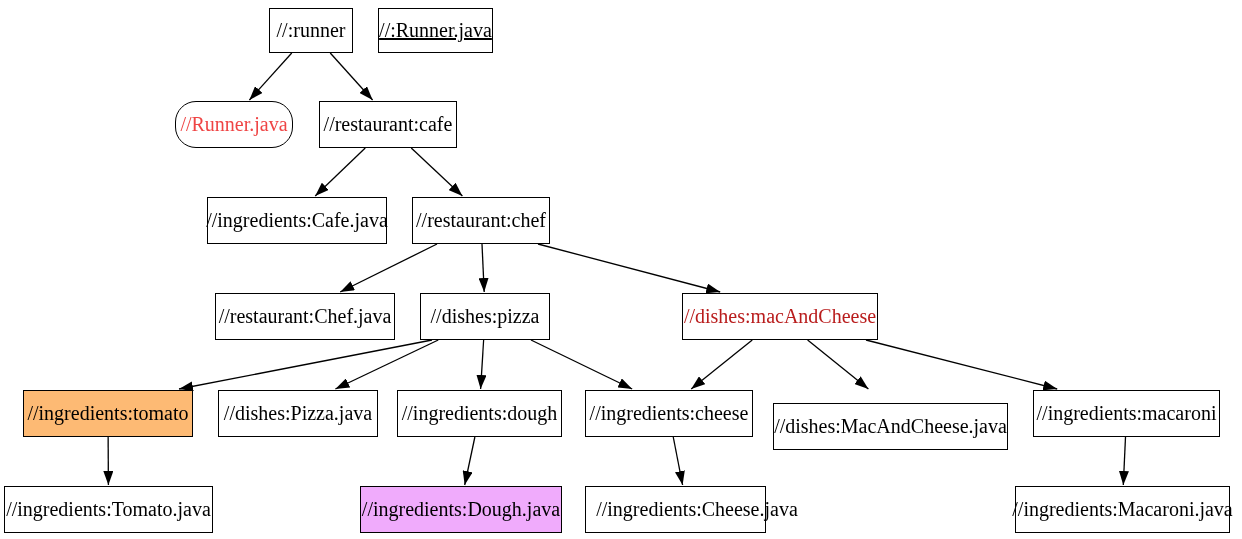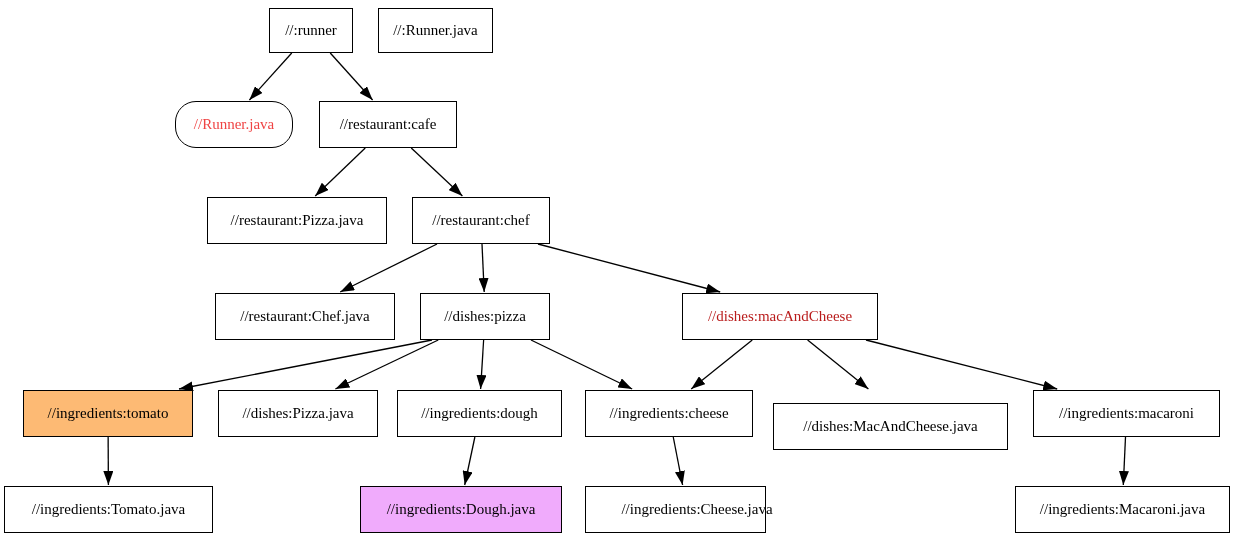--- a/index.html
+++ b/index.html
@@ -24,21 +24,21 @@
     }
     .graph-node {
       position: absolute;
       box-sizing: border-box;
       border: 1.3px solid #000000;
       background: #ffffff;
       color: #000000;
       display: flex;
       align-items: center;
       justify-content: center;
-      font-size: 15px;
+      font-size: 20px;
       white-space: nowrap;
     }
   </style>
 </head>
 <body>
 
 <div class="graph-canvas">
   <svg class="edge-layer" id="edge-layer" width="1242" height="539" viewBox="0 0 1242 539" xmlns="http://www.w3.org/2000/svg">
     <defs>
       <marker id="arrowhead" markerWidth="14" markerHeight="10" refX="14" refY="5" orient="auto" markerUnits="userSpaceOnUse">
@@ -59,24 +59,24 @@
       <line x1="752.25" y1="340" x2="691.2" y2="389" stroke="#000000" stroke-width="1.3" marker-end="url(#arrowhead)"></line>
       <line x1="807.625" y1="340" x2="868.4" y2="389" stroke="#000000" stroke-width="1.3" marker-end="url(#arrowhead)"></line>
       <line x1="866" y1="340" x2="1057.2" y2="389" stroke="#000000" stroke-width="1.3" marker-end="url(#arrowhead)"></line>
       <line x1="108.125" y1="437" x2="108.4" y2="485" stroke="#000000" stroke-width="1.3" marker-end="url(#arrowhead)"></line>
       <line x1="474.875" y1="437" x2="464.7" y2="485" stroke="#000000" stroke-width="1.3" marker-end="url(#arrowhead)"></line>
       <line x1="673.25" y1="437" x2="682.6" y2="485" stroke="#000000" stroke-width="1.3" marker-end="url(#arrowhead)"></line>
       <line x1="1125.5" y1="437" x2="1123.3" y2="485" stroke="#000000" stroke-width="1.3" marker-end="url(#arrowhead)"></line>
     </svg>
   <div id="node-layer">
       <div class="graph-node" style="left: 269px; top: 8px; width: 84px; height: 45px; border-color: rgb(0, 0, 0); background: rgb(255, 255, 255); color: rgb(0, 0, 0);">//:runner</div>
-      <div class="graph-node" style="left: 378px; top: 8px; width: 115px; height: 45px; border-color: rgb(0, 0, 0); background: rgb(255, 255, 255); color: rgb(0, 0, 0);">//:Runner.java</div>
+      <div class="graph-node" style="left: 378px; top: 8px; width: 115px; height: 45px; border-color: rgb(0, 0, 0); background: rgb(255, 255, 255); color: rgb(0, 0, 0); text-decoration: underline;">//:Runner.java</div>
       <div class="graph-node" style="left: 175px; top: 101px; width: 118px; height: 47px; border-color: rgb(0, 0, 0); background: rgb(255, 255, 255); color: #ef4444; border-radius: 21px;">//Runner.java</div>
       <div class="graph-node" style="left: 319px; top: 101px; width: 138px; height: 47px; border-color: rgb(0, 0, 0); background: rgb(255, 255, 255); color: rgb(0, 0, 0);">//restaurant:cafe</div>
-      <div class="graph-node" style="left: 207px; top: 197px; width: 180px; height: 47px; border-color: rgb(0, 0, 0); background: rgb(255, 255, 255); color: rgb(0, 0, 0);">//restaurant:Pizza.java</div>
+      <div class="graph-node" style="left: 207px; top: 197px; width: 180px; height: 47px; border-color: rgb(0, 0, 0); background: rgb(255, 255, 255); color: rgb(0, 0, 0);">//ingredients:Cafe.java</div>
       <div class="graph-node" style="left: 412px; top: 197px; width: 138px; height: 47px; border-color: rgb(0, 0, 0); background: rgb(255, 255, 255); color: rgb(0, 0, 0);">//restaurant:chef</div>
       <div class="graph-node" style="left: 215px; top: 293px; width: 180px; height: 47px; border-color: rgb(0, 0, 0); background: rgb(255, 255, 255); color: rgb(0, 0, 0);">//restaurant:Chef.java</div>
       <div class="graph-node" style="left: 420px; top: 293px; width: 130px; height: 47px; border-color: rgb(0, 0, 0); background: rgb(255, 255, 255); color: rgb(0, 0, 0);">//dishes:pizza</div>
       <div class="graph-node" style="left: 682px; top: 293px; width: 196px; height: 47px; border-color: rgb(0, 0, 0); background: rgb(255, 255, 255); color: #b91c1c;">//dishes:macAndCheese</div>
       <div class="graph-node" style="left: 23px; top: 390px; width: 170px; height: 47px; border-color: rgb(0, 0, 0); background: #fdba74; color: rgb(0, 0, 0);">//ingredients:tomato</div>
       <div class="graph-node" style="left: 218px; top: 390px; width: 160px; height: 47px; border-color: rgb(0, 0, 0); background: rgb(255, 255, 255); color: rgb(0, 0, 0);">//dishes:Pizza.java</div>
       <div class="graph-node" style="left: 397px; top: 390px; width: 165px; height: 47px; border-color: rgb(0, 0, 0); background: rgb(255, 255, 255); color: rgb(0, 0, 0);">//ingredients:dough</div>
       <div class="graph-node" style="left: 585px; top: 390px; width: 168px; height: 47px; border-color: rgb(0, 0, 0); background: rgb(255, 255, 255); color: rgb(0, 0, 0);">//ingredients:cheese</div>
       <div class="graph-node" style="left: 773px; top: 390px; width: 235px; height: 47px; border-color: rgb(0, 0, 0); background: rgb(255, 255, 255); color: rgb(0, 0, 0); margin-top: 13px;">//dishes:MacAndCheese.java</div>
       <div class="graph-node" style="left: 1033px; top: 390px; width: 187px; height: 47px; border-color: rgb(0, 0, 0); background: rgb(255, 255, 255); color: rgb(0, 0, 0);">//ingredients:macaroni</div>

